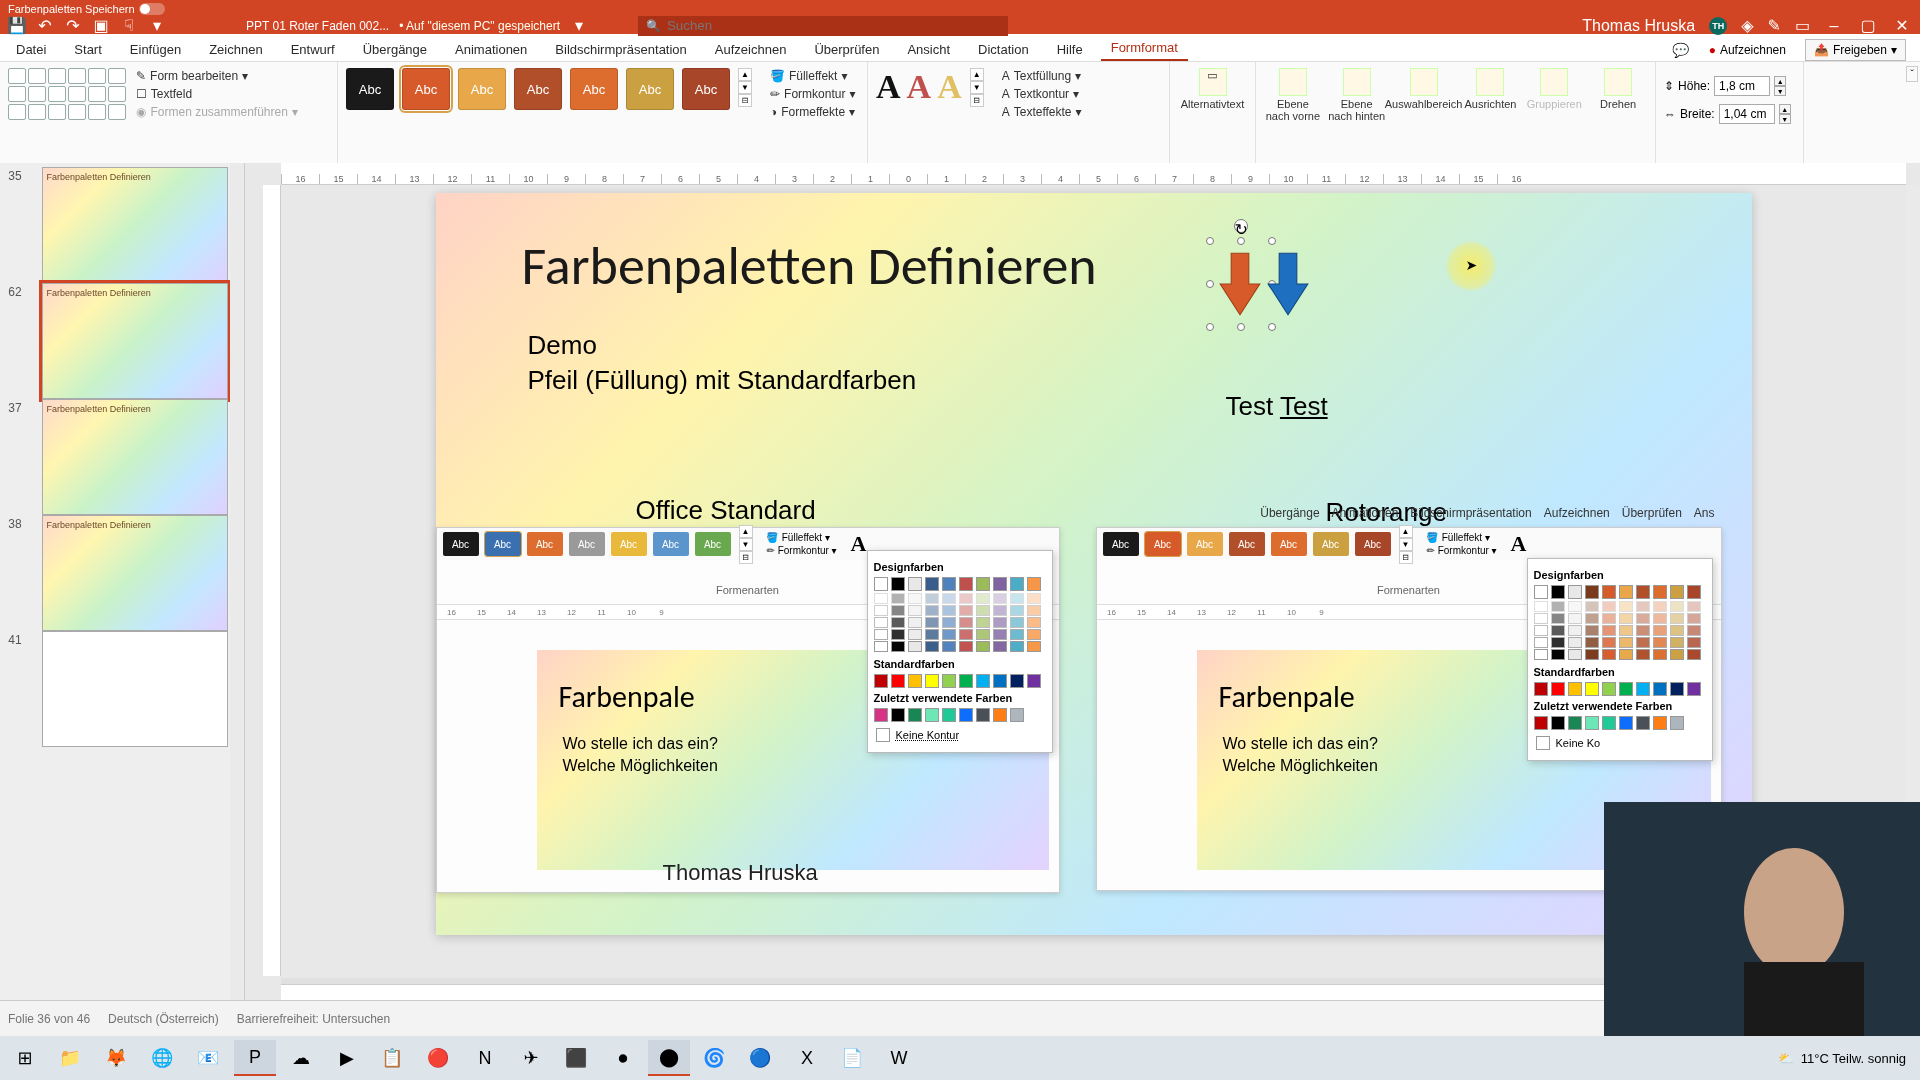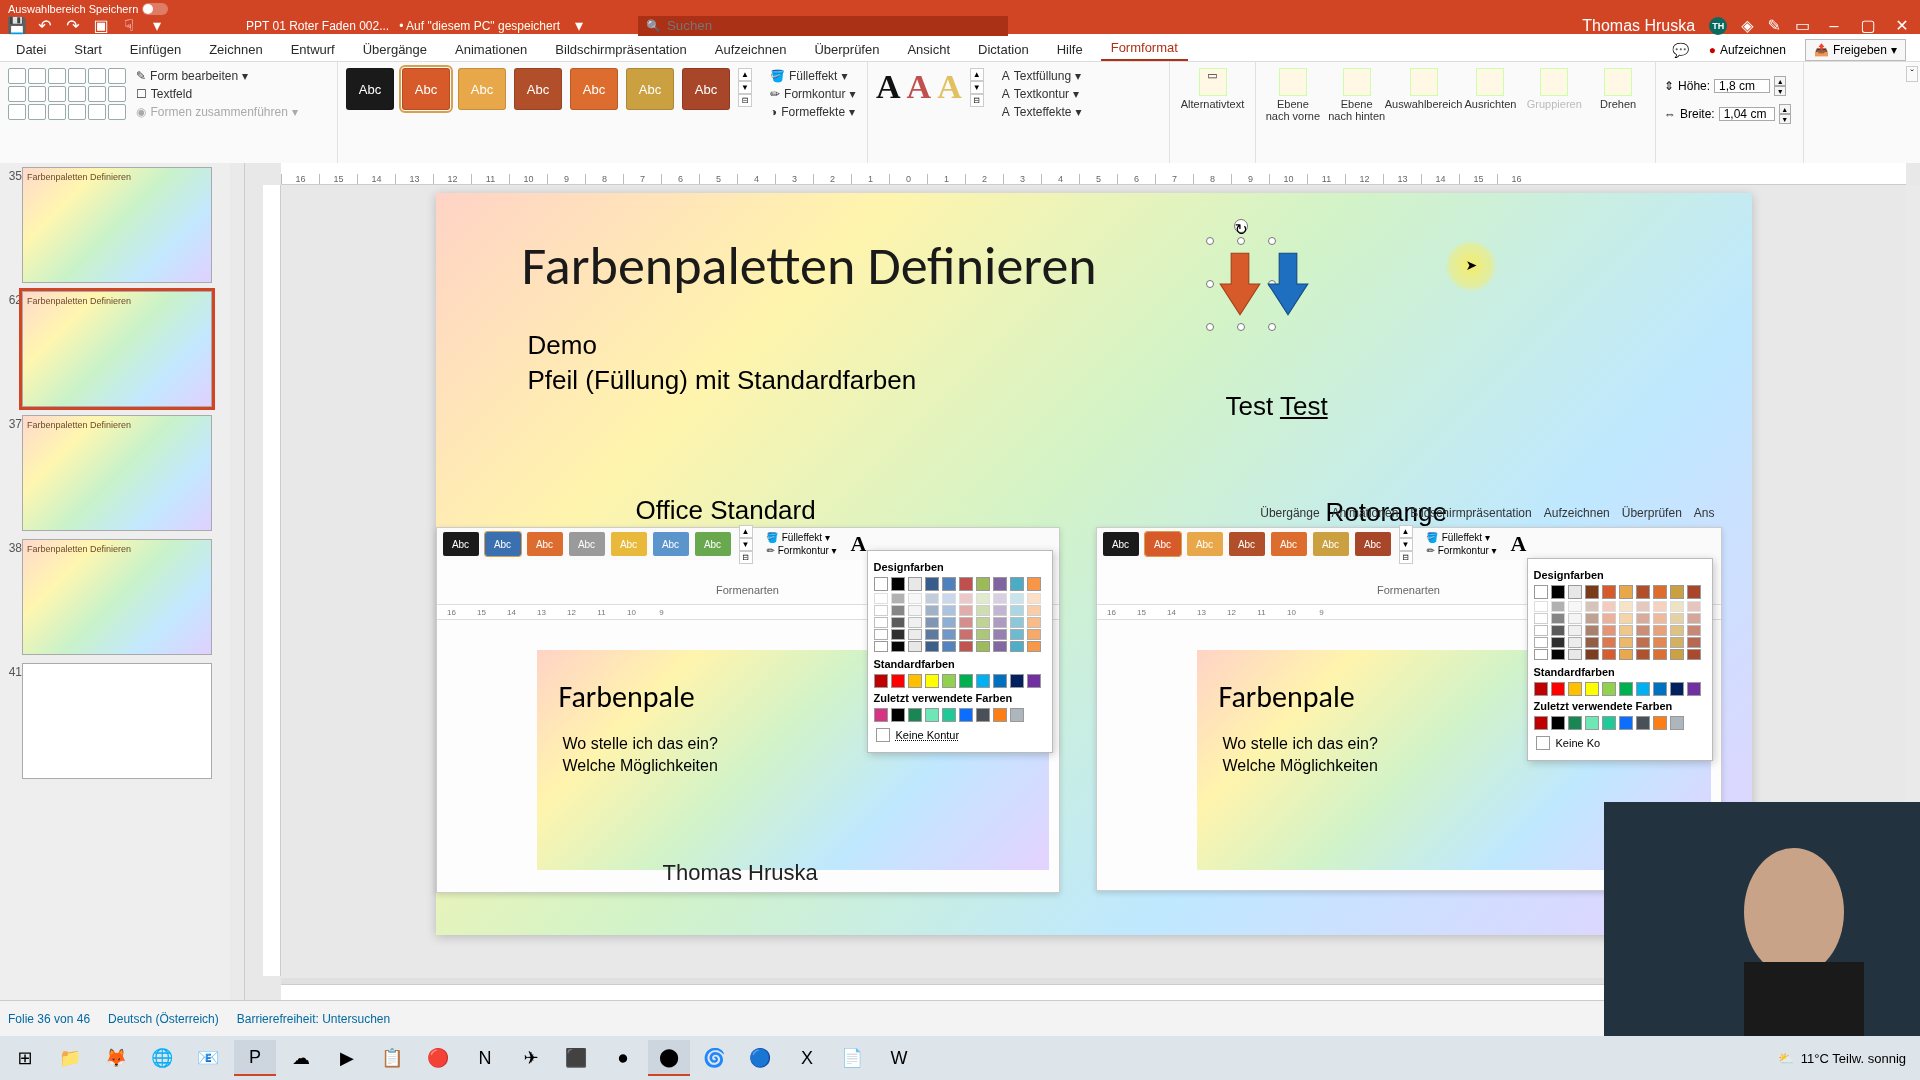--- a/index.html
+++ b/index.html
@@ -34,27 +34,27 @@
 .mini-item.disabled{color:#aaa}
 .style-swatch{width:48px;height:42px;border-radius:3px;display:flex;align-items:center;justify-content:center;color:#fff;font-size:13px;border:1px solid rgba(0,0,0,.15)}
 .style-swatch.sel{outline:2px solid #d6a14a;outline-offset:1px}
 .swatch-row{display:flex;gap:8px;align-items:center}
 .gallery-arrows{display:flex;flex-direction:column;gap:0;margin-left:2px}
 .gal-btn{width:14px;height:13px;border:1px solid #ccc;background:#fff;font-size:8px;display:flex;align-items:center;justify-content:center}
 .wordart-A{font-family:Georgia,serif;font-size:34px;font-weight:700}
 .big-btn{display:flex;flex-direction:column;align-items:center;gap:2px;font-size:11px;text-align:center;width:64px;color:#333}
 .big-icon{width:28px;height:28px;border:1px solid #cfa;background:#fff8e5}
 .size-field{display:flex;align-items:center;gap:4px;font-size:12px}
-.size-input{width:56px;height:14px;border:1px solid #aaa;padding:0 4px;font-size:12px}
+.size-input{width:56px;height:20px;border:1px solid #aaa;padding:0 4px;font-size:12px}
 .spin{display:flex;flex-direction:column}
 .spin-b{width:12px;height:10px;border:1px solid #aaa;background:#f5f5f5;font-size:7px;display:flex;align-items:center;justify-content:center}
 .workspace{position:absolute;top:163px;left:0;right:0;bottom:36px;display:flex}
 .thumb-pane{width:245px;background:#eee;border-right:1px solid #ccc;overflow:hidden;position:relative}
 .thumb-list{position:absolute;top:0;left:0;right:14px;bottom:0;overflow:hidden;padding:4px 2px}
-.thumb-item{display:flex;gap:0;margin-bottom:8px}
+.thumb-item{display:flex;gap:20px;margin-bottom:0}
 .thumb-num{width:20px;text-align:right;font-size:12px;color:#555;padding-top:2px}
 .thumb{width:190px;height:116px;background:linear-gradient(135deg,#ffd9cc 0%,#fff6b0 25%,#c9f2c9 50%,#c3e8ff 75%,#e0d0ff 100%);border:1px solid #aaa;position:relative;font-size:8px;padding:4px}
 .thumb.sel{outline:3px solid #d14424}
 .thumb .tlabel{font-size:9px;color:#6b4a2a;font-weight:500}
 .thumb.blank{background:#fff}
 .scroll-y{position:absolute;right:0;top:0;bottom:0;width:14px;background:#eaeaea}
 .slide-area{flex:1;background:#e8e8e8;position:relative;overflow:hidden}
 .ruler-h{position:absolute;top:0;left:36px;right:14px;height:22px;background:#fff;border-bottom:1px solid #ccc;font-size:9px;display:flex;align-items:flex-end;overflow:hidden}
 .ruler-h .tick{flex:0 0 auto;width:38px;text-align:center;border-left:1px solid #bbb;color:#666;height:10px;line-height:10px}
 .ruler-v{position:absolute;top:22px;left:18px;width:18px;bottom:68px;background:#fff;border-right:1px solid #ccc}
@@ -91,38 +91,38 @@
 .ccol .csw{height:11px}
 .notes-bar{position:absolute;left:36px;right:14px;bottom:0;height:60px;background:#fff;border-top:1px solid #ccc;padding:16px 20px;font-size:19px;color:#888}
 .notes-splitter{position:absolute;left:36px;right:14px;bottom:60px;height:6px;background:#e0e0e0;cursor:ns-resize}
 .highlight-ring{position:absolute;top:48px;left:1010px;width:50px;height:50px;border-radius:50%;background:radial-gradient(circle,rgba(255,235,80,.8) 0%,rgba(255,235,80,.4) 60%,transparent 75%)}
 .cursor{position:absolute;top:64px;left:1030px;font-size:14px}
 .mini-slide{position:absolute;left:100px;top:122px;right:10px;height:220px;background:linear-gradient(135deg,#ffd3c6 0%,#fff4ad 22%,#d2f3c8 45%,#bfe8ff 70%,#e4d2ff 100%)}
 .mini-slide .mtitle{font-size:30px;font-family:Calibri;padding:28px 0 0 22px}
 .mini-slide .msub{font-size:16px;padding:18px 0 0 26px;line-height:1.4}
 .author{position:absolute;bottom:6px;left:226px;font-size:22px;color:#222}
 .webcam{position:absolute;right:0;bottom:0;width:316px;height:234px;background:#1a2a3a}
-.statusbar{position:absolute;bottom:0;left:0;right:0;height:36px;background:#f3f3f3;border-top:1px solid #ccc;display:flex;align-items:center;font-size:12px;padding:0 8px;gap:18px;color:#0369a1}
+.statusbar{position:absolute;bottom:0;left:0;right:0;height:36px;background:#f3f3f3;border-top:1px solid #ccc;display:flex;align-items:center;font-size:12px;padding:0 8px;gap:18px;color:#737373}
 .statusbar .right{margin-left:auto;display:flex;align-items:center;gap:14px}
 .win-taskbar{position:absolute;bottom:0;left:0;right:0;height:44px;background:#dde4ea;display:flex;align-items:center;padding:0 4px;gap:4px}
 .tb-icon{width:42px;height:36px;display:flex;align-items:center;justify-content:center;font-size:18px}
 .tb-icon.active{background:#cdd6de;border-bottom:2px solid #d14424}
 .weather{margin-left:auto;display:flex;align-items:center;gap:6px;font-size:13px;padding-right:10px}
 .ruler-mini{height:16px;background:#fff;border-top:1px solid #ddd;border-bottom:1px solid #ddd;font-size:8px;display:flex;align-items:center;overflow:hidden;margin-top:44px}
 .ruler-mini span{flex:0 0 30px;text-align:center;color:#777}
 .mini-tabs2{position:absolute;top:-22px;right:6px;display:flex;gap:12px;font-size:12px;color:#333}
 .dlauncher{position:absolute;right:2px;bottom:2px;width:10px;height:10px;border:1px solid #999;font-size:7px;display:flex;align-items:center;justify-content:center;color:#666}
 </style>
 </head>
 <body>
 
 <div class="titlebar">
   <div class="titlebar-left">
     <div class="autosave-toggle">
-      <span>Auswahlbereich Speichern</span>
+      <span>Farbenpaletten Speichern</span>
       <span class="toggle-pill"></span>
     </div>
   </div>
 </div>
 <div class="qat" style="height:17px">
   <span class="qat-item">💾</span>
   <span class="qat-item">↶</span>
   <span class="qat-item">↷</span>
   <span class="qat-item">▣</span>
   <span class="qat-item">☟</span>

